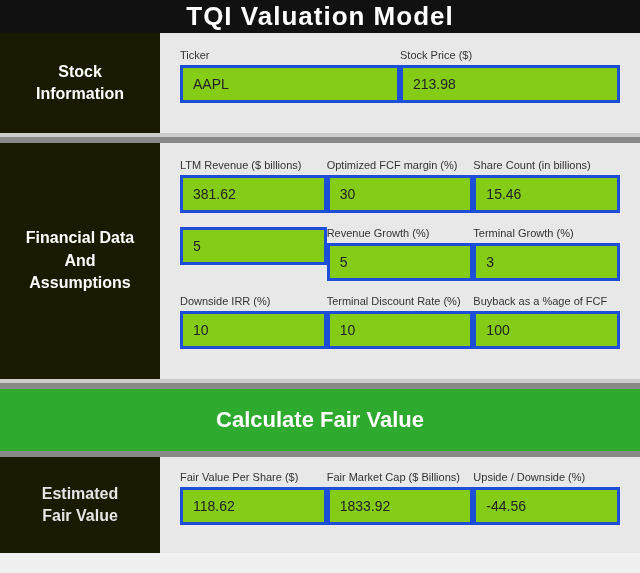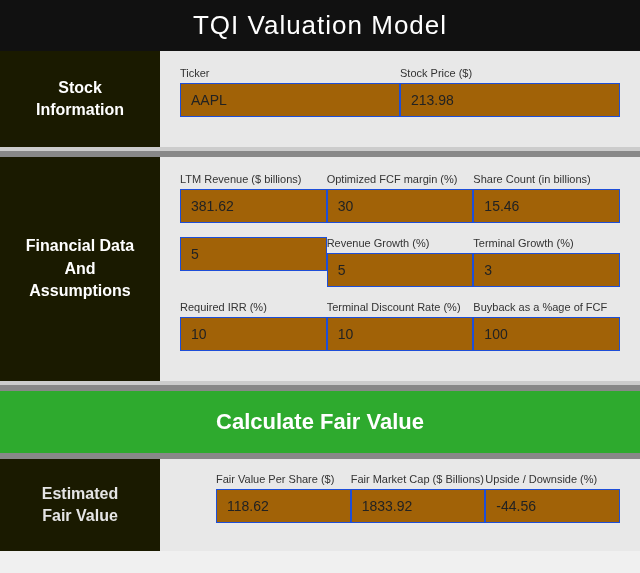--- a/index.html
+++ b/index.html
@@ -8,23 +8,23 @@
       background: #f0f0f0;
       width: 640px;
       min-height: 573px;
     }
 
     
     .header {
       background: #111;
       color: #fff;
       text-align: center;
-      padding: 10px 10px;
+      padding: 1px 10px;
       font-size: 26px;
-      font-weight: normal;
+      font-weight: bold;
       letter-spacing: 1px;
     }
 
     
     .section {
       display: flex;
       flex-direction: row;
       background: #e8e8e8;
       border-bottom: 4px solid #ccc;
     }
@@ -63,22 +63,22 @@
       flex: 1;
     }
 
     .field-label {
       font-size: 11px;
       color: #333;
       margin-bottom: 4px;
     }
 
     .field-input {
-      background: #a16207;
-      border: 1px solid #1d4ed8;
+      background: #84cc16;
+      border: 3px solid #1d4ed8;
       padding: 8px 10px;
       font-size: 14px;
       color: #222;
       width: 100%;
       outline: none;
     }
 
     
     .calculate-section {
       background: #2eaa2e;
@@ -117,21 +117,20 @@
       min-width: 160px;
       width: 160px;
       padding: 20px 10px;
       line-height: 1.4;
     }
 
     .result-content {
       flex: 1;
       padding: 14px 20px;
       background: #e8e8e8;
-      margin-left: 36px;
     }
 
     
     .section-divider {
       height: 6px;
       background: #888;
     }
   </style>
 </head>
 <body>
@@ -192,21 +191,21 @@
           <div class="field-label">Revenue Growth (%)</div>
           <input class="field-input" type="text" value="5" style="">
         </div>
         <div class="field-group">
           <div class="field-label">Terminal Growth (%)</div>
           <input class="field-input" type="text" value="3" style="">
         </div>
       </div>
       <div class="field-row">
         <div class="field-group">
-          <div class="field-label">Required IRR (%)</div>
+          <div class="field-label">Downside IRR (%)</div>
           <input class="field-input" type="text" value="10" style="">
         </div>
         <div class="field-group">
           <div class="field-label">Terminal Discount Rate (%)</div>
           <input class="field-input" type="text" value="10" style="">
         </div>
         <div class="field-group">
           <div class="field-label">Buyback as a %age of FCF</div>
           <input class="field-input" type="text" value="100" style="">
         </div>

